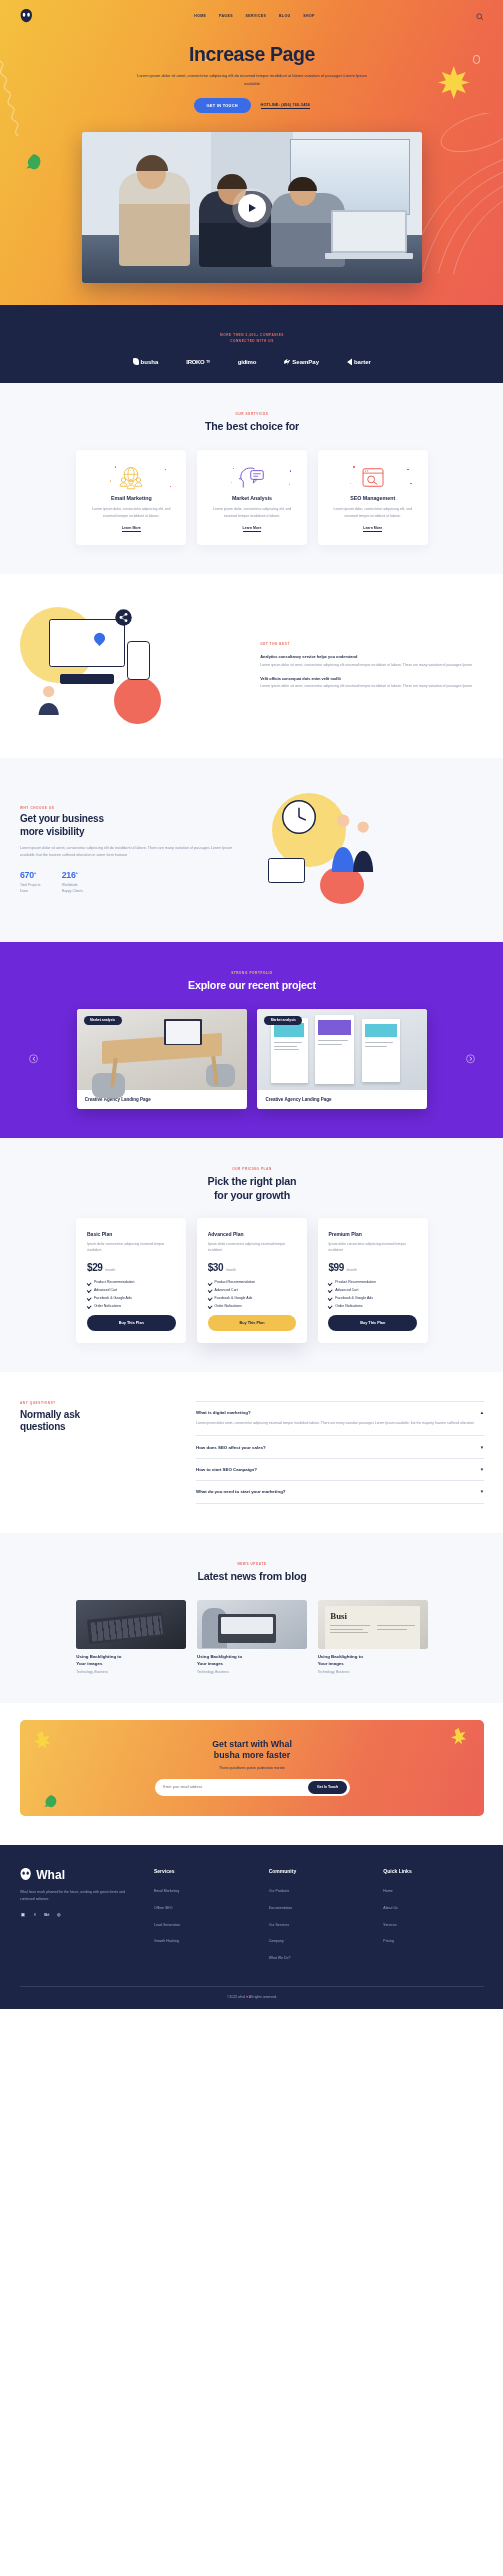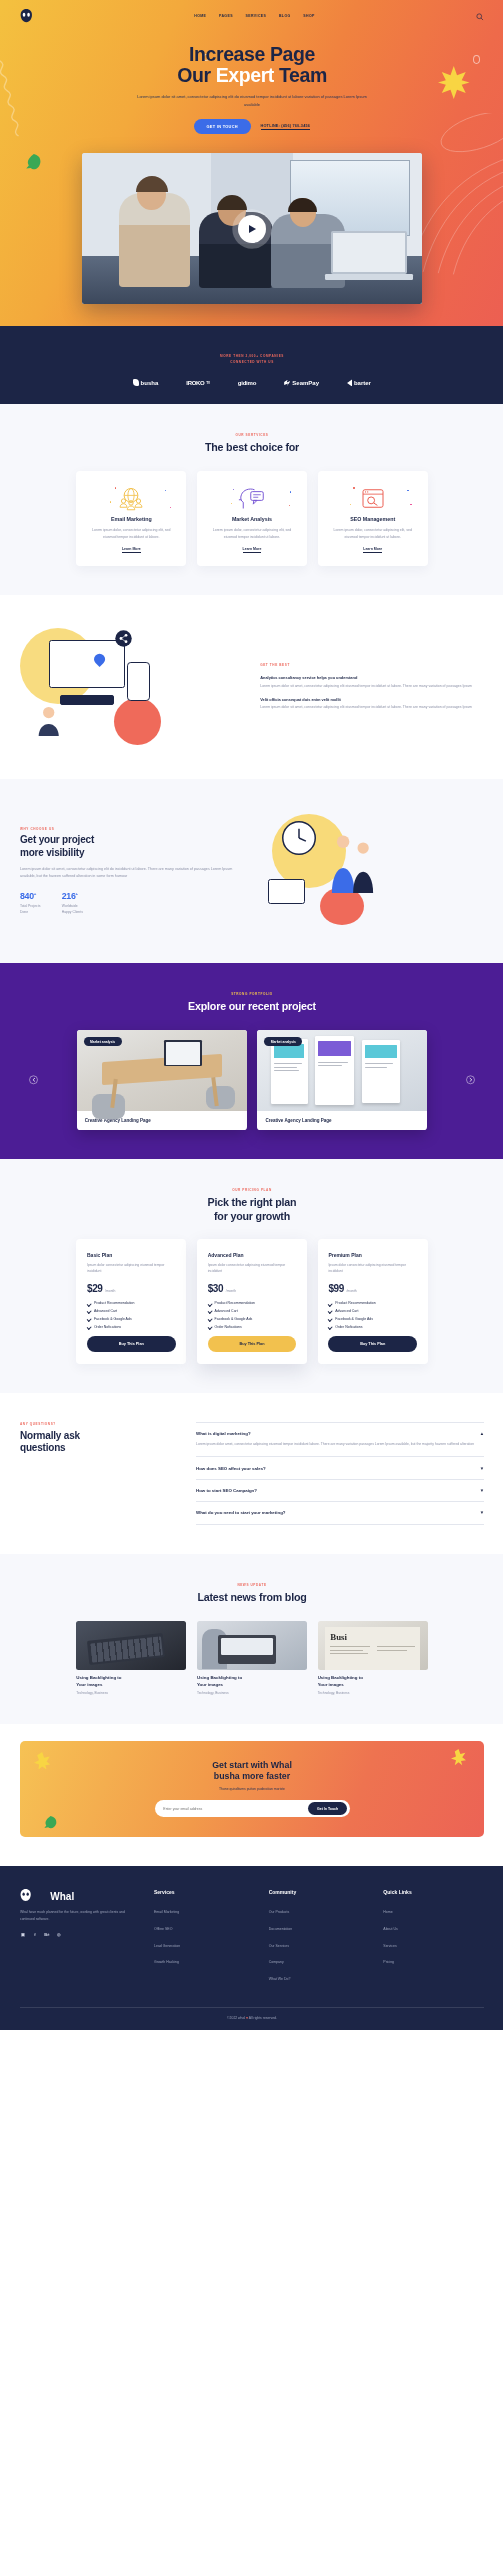--- a/index.html
+++ b/index.html
@@ -115,21 +115,21 @@
   .brand.iroko sup{font-size:3.1px;}
   .brand.gidimo{font-weight:800;letter-spacing:-0.2px;}
   .brand .dbl{width:6.3px;height:6.3px;background:#fff;
      clip-path:polygon(0 35%,55% 0,40% 42%,100% 18%,45% 100%,60% 58%,0 82%);}
   .brand .tri{width:5px;height:7px;background:#fff;clip-path:polygon(100% 0,100% 100%,0 50%);}
 
   
   .sec{padding:29px 20px;}
   .bg-light{background:#f7f8fc;}
   .bg-white{background:#ffffff;}
-  .bg-dark{background:#4c1d95;}
+  .bg-dark{background:#6d28d9;}
   .kicker{
     font-size:3.1px;font-weight:700;letter-spacing:0.6px;text-align:center;color:#ed6a5e;
   }
   .kicker.gold{color:#f2c14e;}
   .h2{
     text-align:center;font-size:10.7px;line-height:1.24;font-weight:800;
     letter-spacing:-0.2px;color:#1c2546;margin-top:4.4px;
   }
   .h2.onDark{color:#ffffff;}
 
@@ -275,21 +275,21 @@
   }
   .cta-form button{
     border:none;border-radius:19px;background:#1c2546;color:#fff;
     font-size:3.5px;font-weight:700;padding:4.4px 8.8px;font-family:inherit;cursor:pointer;
   }
 
   
   .footer{background:#1c2546;padding:23px 20px 0 20px;}
   .f-row{display:flex;gap:14px;}
   .f-brand{width:120px;}
-  .f-logo{display:flex;align-items:flex-end;gap:19px;color:#fff;font-size:10px;font-weight:800;}
+  .f-logo{display:flex;align-items:flex-start;gap:5px;color:#fff;font-size:12px;font-weight:800;}
   .f-about{font-size:3.4px;line-height:2.1;color:#9aa1b8;margin-top:7px;}
   .f-social{display:flex;gap:6.3px;margin-top:8.2px;}
   .f-social span{
     width:5.7px;height:5.7px;display:flex;align-items:center;justify-content:center;
     color:#cfd4e4;font-size:4.1px;font-weight:700;
   }
   .f-col{flex:1;}
   .f-h{font-size:5px;font-weight:700;color:#fff;}
   .f-col ul{list-style:none;margin-top:8.8px;}
   .f-col li{margin-bottom:5.7px;}
@@ -349,25 +349,20 @@
         <svg viewBox="0 0 14 14" width="7.6" height="7.6">
           <circle cx="6" cy="6" r="4.4" fill="none" stroke="#1c2546" stroke-width="1.2"></circle>
           <line x1="9.3" y1="9.3" x2="13" y2="13" stroke="#1c2546" stroke-width="1.2"></line>
         </svg>
       </div>
     </nav>
 
     <div class="hero-body">
       <h1 class="hero-h1">
         <div><span>Increase Page</span></div>
-        <div>
-          <span>Our</span>
-          <span class="wh">Expert</span>
-          <span>Team</span>
-        </div>
       </h1>
       <p class="hero-sub">Lorem ipsum dolor sit amet, consectetur adipiscing elit do eiusmod tempor incididunt ut labore variation of passages Lorem Ipsum available</p>
       <div class="hero-cta">
         <button class="btn-blue">GET IN TOUCH</button>
         <a href="#" class="hotline" style="text-decoration:none;">HOTLINE: (456) 760-3456</a>
       </div>
     </div>
 
     <div class="hero-imgwrap">
       <div class="office">
@@ -531,27 +526,27 @@
         </div>
       </div>
     </div>
   </section>
 
   <section class="sec bg-light">
     <div class="split">
       <div class="col">
         <div class="left-kicker">WHY CHOOSE US</div>
         <h2 class="h2-left">
-          <div>Get your project</div>
+          <div>Get your business</div>
           <div>more visibility</div>
         </h2>
         <p class="lead">Lorem ipsum dolor sit amet, consectetur adipiscing elit do incididunt ut labore. There are many variation of passages Lorem Ipsum available, but the haveen suffered alteration in some form humour</p>
         <div class="stats">
           <div class="stat">
-            <div class="num"><span>840</span><sup>+</sup></div>
+            <div class="num"><span>670</span><sup>+</sup></div>
             <div class="lbl">
               <div>Total Projects</div>
               <div>Done</div>
             </div>
           </div>
           <div class="stat">
             <div class="num"><span>216</span><sup>+</sup></div>
             <div class="lbl">
               <div>Worldwide</div>
               <div>Happy Clients</div>

